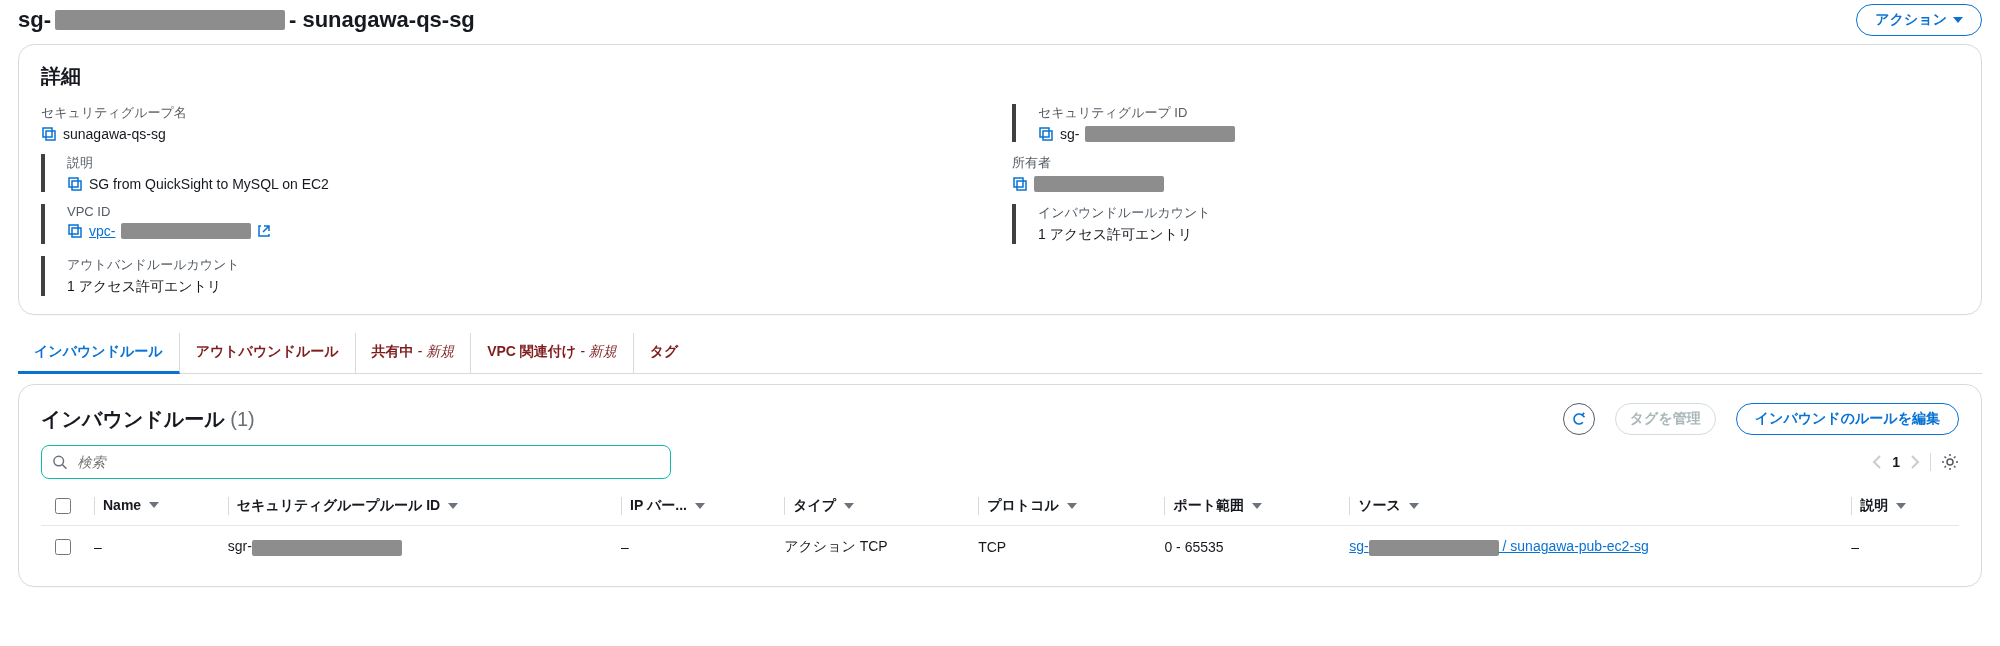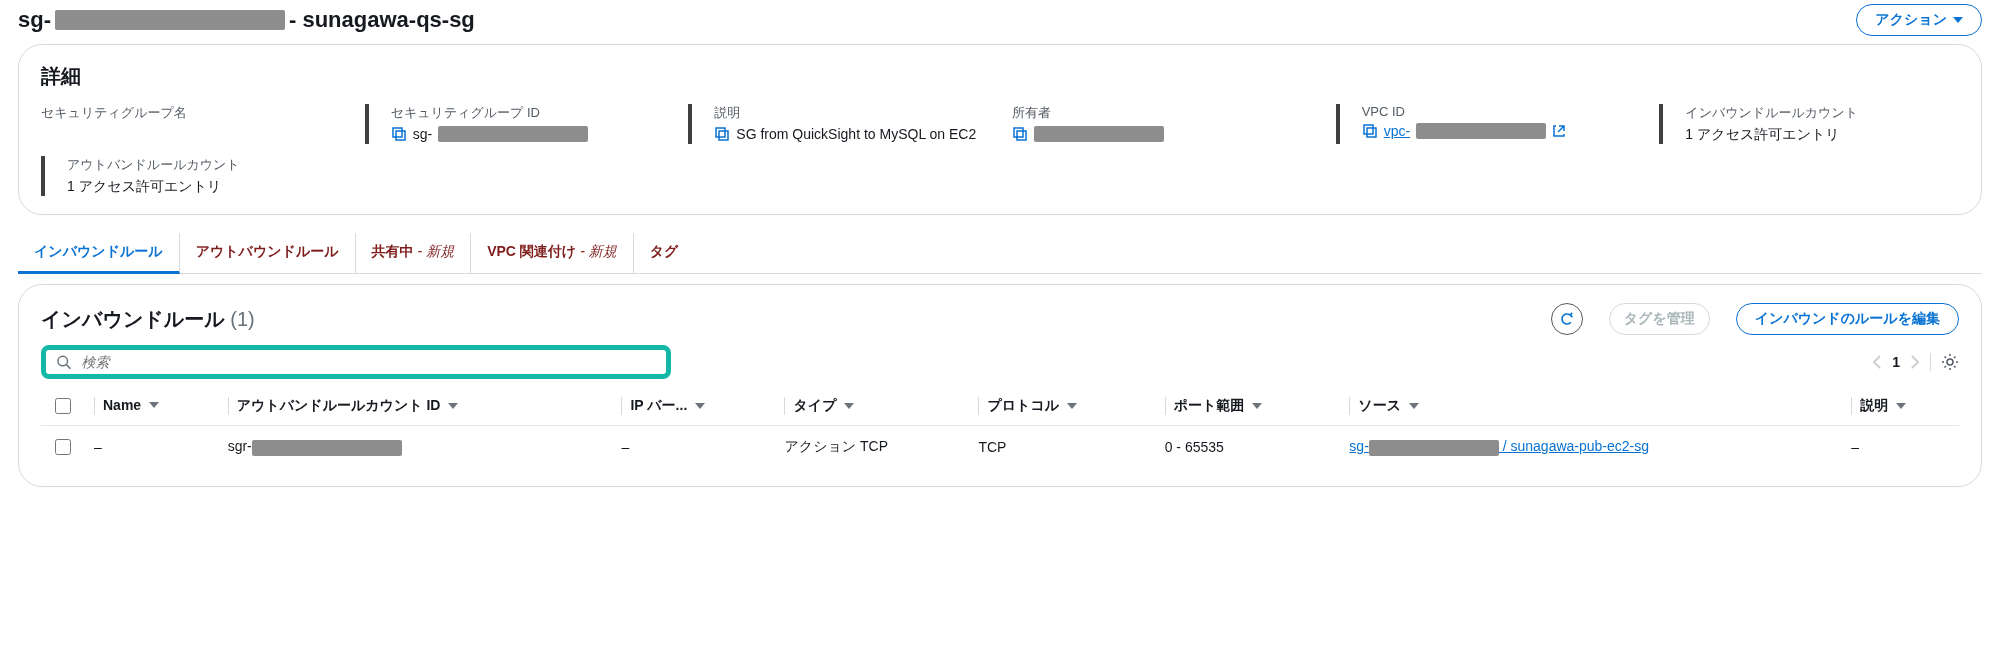--- a/index.html
+++ b/index.html
@@ -55,33 +55,33 @@
     font-size: 14px;
     cursor: pointer;
   }
   .btn-outline-gray.disabled {
     color: #aab7b8;
     border-color: #d5dbdb;
     cursor: default;
   }
   .panel {
     border: 1px solid #d5dbdb;
-    border-radius: 24px;
+    border-radius: 16px;
     box-shadow: 0 1px 1px rgba(0,0,0,0.02);
     padding: 18px 22px;
     margin-bottom: 18px;
   }
   .panel-title {
     font-size: 20px;
     font-weight: 700;
     margin-bottom: 14px;
   }
   .detail-grid {
     display: grid;
-    grid-template-columns: repeat(6, 1fr);
+    grid-template-columns: repeat(2, 1fr);
     gap: 12px 24px;
   }
   .detail-cell .lbl {
     font-size: 13px;
     color: #545b64;
     font-weight: 400;
     margin-bottom: 4px;
   }
   .detail-cell .val {
     font-size: 14px;
@@ -120,38 +120,38 @@
   }
   .tab .new-flag { font-style: italic; font-weight: 400; }
   .tab:last-child { border-right: none; }
   .section-head {
     display: flex;
     justify-content: space-between;
     align-items: center;
   }
   .section-head-left { font-size: 20px; font-weight: 700; }
   .section-head-left .count { color: #687078; font-weight: 400; }
-  .section-head-right { display: flex; align-items: center; gap: 26px; }
+  .section-head-right { display: flex; align-items: center; gap: 20px; }
   .icon-round {
     border: 1px solid #545b64;
     border-radius: 50%;
     width: 32px; height: 32px;
     display: inline-flex;
     align-items: center; justify-content: center;
     cursor: pointer;
   }
   .search-wrap {
     margin-top: 10px;
     display: flex;
     align-items: center;
     gap: 10px;
   }
   .search-box {
     flex: 0 0 630px;
-    border: 5px solid #14b8a6;
+    border: 1px solid #14b8a6;
     border-radius: 8px;
     height: 34px;
     display: flex;
     align-items: center;
     padding: 0 10px;
     gap: 8px;
   }
   .search-box input {
     border: none; outline: none; width: 100%; font-size: 14px;
     font-style: italic; color: #687078;
@@ -203,20 +203,27 @@
       </svg>
   </button>
 </div>
 
 <div class="panel">
   <div class="panel-title">詳細</div>
   <div class="detail-grid">
 
     <div class="detail-cell">
       <div class="lbl">セキュリティグループ名</div>
+      <div class="val">
+        <svg class="copy-icon" width="16" height="16" viewBox="0 0 16 16">
+            <rect x="2" y="2" width="9" height="9" fill="none" stroke="#0972d3" stroke-width="1.5"></rect>
+            <rect x="5" y="5" width="9" height="9" fill="none" stroke="#0972d3" stroke-width="1.5"></rect>
+          </svg>
+        <span>sunagawa-qs-sg</span>
+      </div>
     </div>
 
     <div class="detail-cell detail-divider">
       <div class="lbl">セキュリティグループ ID</div>
       <div class="val">
         <svg class="copy-icon" width="16" height="16" viewBox="0 0 16 16">
             <rect x="2" y="2" width="9" height="9" fill="none" stroke="#0972d3" stroke-width="1.5"></rect>
             <rect x="5" y="5" width="9" height="9" fill="none" stroke="#0972d3" stroke-width="1.5"></rect>
           </svg>
         <span>sg-</span>
@@ -346,21 +353,21 @@
     <thead>
       <tr>
         <th style="width:40px"><input type="checkbox" style=""></th>
         <th><span class="th-sep"></span><span class="th-inner">
               <span>Name</span>
               <svg class="filter-caret" width="10" height="6">
                 <path d="M0 0 L5 6 L10 0 Z" fill="#545b64"></path>
               </svg>
             </span></th>
         <th><span class="th-sep"></span><span class="th-inner">
-              <span>アウトバンドルールカウント ID</span>
+              <span>セキュリティグループルール ID</span>
               <svg class="filter-caret" width="10" height="6">
                 <path d="M0 0 L5 6 L10 0 Z" fill="#545b64"></path>
               </svg>
             </span></th>
         <th><span class="th-sep"></span><span class="th-inner">
               <span>IP バー...</span>
               <svg class="filter-caret" width="10" height="6">
                 <path d="M0 0 L5 6 L10 0 Z" fill="#545b64"></path>
               </svg>
             </span></th>

